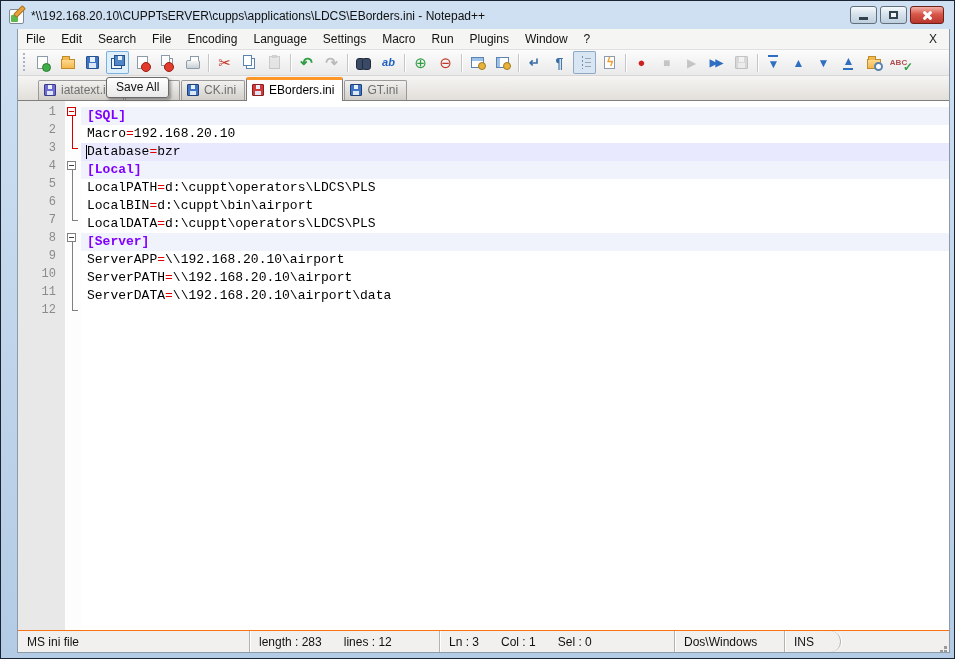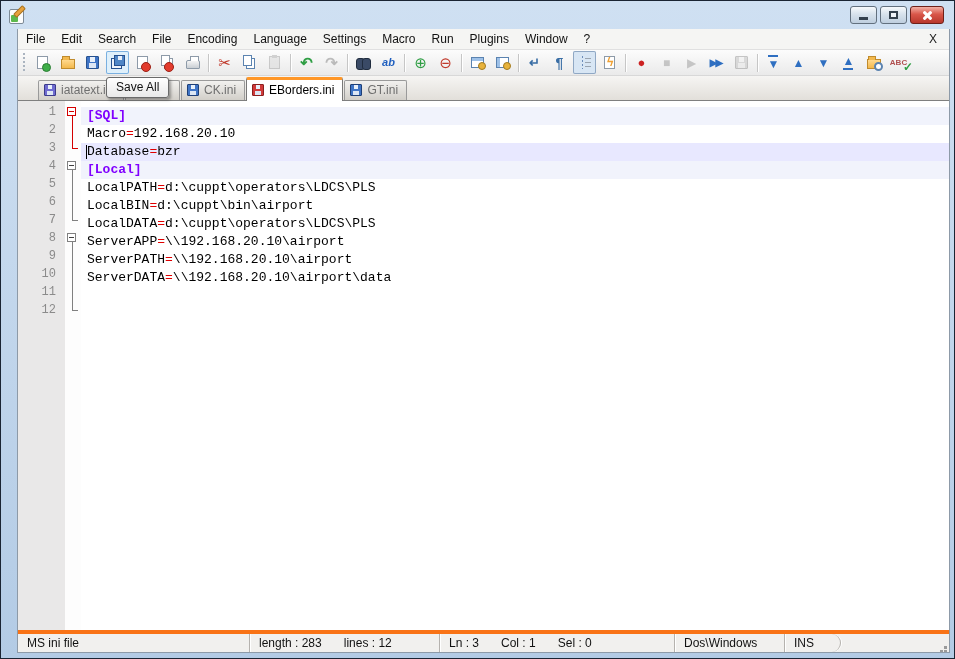--- a/index.html
+++ b/index.html
@@ -120,35 +120,36 @@
   .crow { height:18px; line-height:18px; white-space:pre; padding-left:6px; position:relative; }
   .crow.bg-section { background:#f1f3fc; }
   .crow.bg-current { background:#e8e8ff; }
   .tok-section { color:#8000ff; font-weight:bold; }
   .tok-key { color:#000; }
   .tok-op { color:#e00000; }
   .tok-val { color:#000; }
   .caret { position:absolute; left:5px; top:2px; width:1px; height:14px; background:#000; }
 
   
-  .statusbar { height:22px; background:#f1f0ee; border-top:4px solid #f97316; display:flex; align-items:stretch; font-size:12px; color:#111; }
+  .statusbar { height:22px; background:#f1f0ee; border-top:1px solid #f97316; display:flex; align-items:stretch; font-size:12px; color:#111; }
   .scell { display:flex; align-items:center; padding-left:9px; border-right:1px solid #b5b2ae; box-shadow:1px 0 0 #fff; white-space:nowrap; overflow:hidden; }
   .scell .gap { margin-left:22px; }
   .s1 { width:232px; } .s2 { width:190px; } .s3 { width:235px; } .s4 { width:110px; } .s5 { width:125px; } .s6 { width:56px;border-radius:10px; }
   .sgrip { flex:1; position:relative; border-right:none; }
   .sgrip::after { content:""; position:absolute; right:2px; bottom:3px; width:3px; height:3px; background:#9a9a9a; box-shadow:-4px 4px 0 #9a9a9a, 0 4px 0 #9a9a9a, -4px 0 0 transparent; }
 </style>
 </head>
 <body>
 
 <div class="window">
   <div class="frame">
 
     <div class="titlebar">
       <span class="app-icon"></span>
+      <span class="title-text">*\\192.168.20.10\CUPPTsERVER\cupps\applications\LDCS\EBorders.ini - Notepad++</span>
       <div class="win-buttons">
         <div class="wbtn">
             <span class="glyph-min"></span>
           </div>
         <div class="wbtn">
             <span class="glyph-rest"></span>
           </div>
         <div class="wbtn close">
             <span class="glyph-x"></span>
           </div>
@@ -373,20 +374,21 @@
             </div>
           </div>
         <div class="code-col" id="code-lines">
             <div class="crow bg-section"><span class="tok-section">[SQL]</span></div>
             <div class="crow"><span class="tok-key">Macro</span><span class="tok-op">=</span><span class="tok-val">192.168.20.10</span></div>
             <div class="crow bg-current"><span class="caret"></span><span class="tok-key">Database</span><span class="tok-op">=</span><span class="tok-val">bzr</span></div>
             <div class="crow bg-section"><span class="tok-section">[Local]</span></div>
             <div class="crow"><span class="tok-key">LocalPATH</span><span class="tok-op">=</span><span class="tok-val">d:\cuppt\operators\LDCS\PLS</span></div>
             <div class="crow"><span class="tok-key">LocalBIN</span><span class="tok-op">=</span><span class="tok-val">d:\cuppt\bin\airport</span></div>
             <div class="crow"><span class="tok-key">LocalDATA</span><span class="tok-op">=</span><span class="tok-val">d:\cuppt\operators\LDCS\PLS</span></div>
+            <div class="crow bg-section"><span class="tok-section">[Server]</span></div>
             <div class="crow"><span class="tok-key">ServerAPP</span><span class="tok-op">=</span><span class="tok-val">\\192.168.20.10\airport</span></div>
             <div class="crow"><span class="tok-key">ServerPATH</span><span class="tok-op">=</span><span class="tok-val">\\192.168.20.10\airport</span></div>
             <div class="crow"><span class="tok-key">ServerDATA</span><span class="tok-op">=</span><span class="tok-val">\\192.168.20.10\airport\data</span></div>
             <div class="crow"></div>
           </div>
       </div>
 
       <div class="statusbar">
         <div class="scell s1">
             <span>MS ini file</span>

